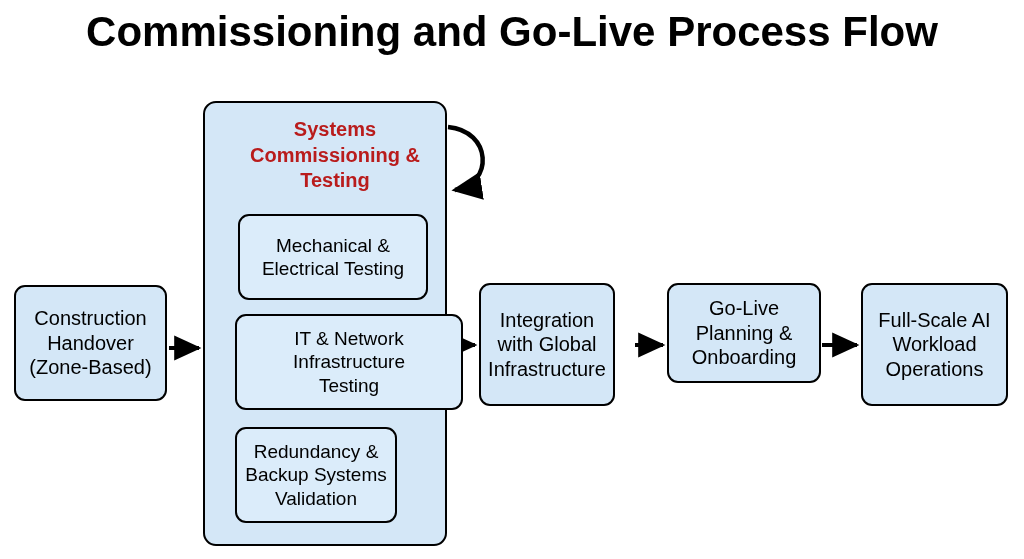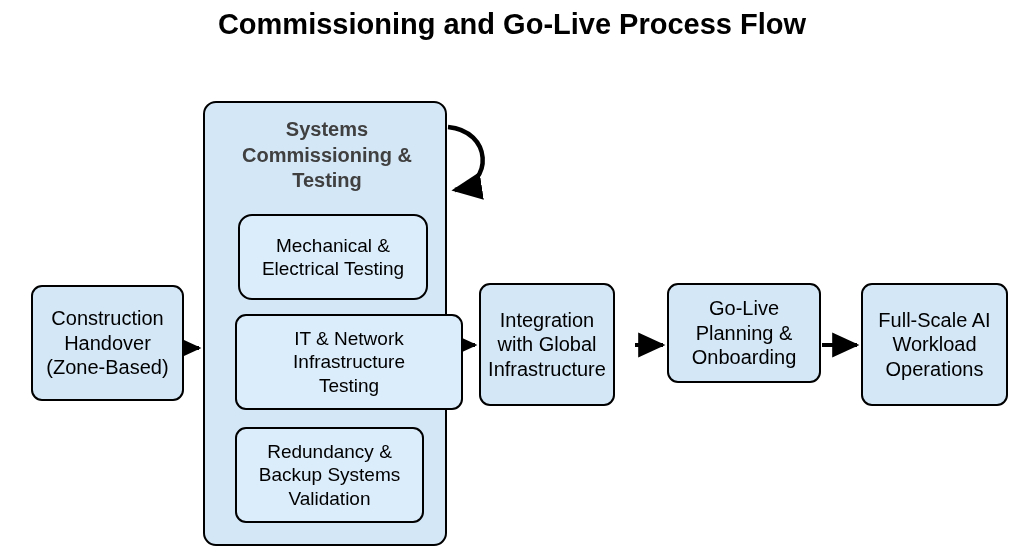--- a/index.html
+++ b/index.html
@@ -14,21 +14,21 @@
     background: #ffffff;
     font-family: "Liberation Sans", sans-serif;
     overflow: hidden;
   }
   #page-title {
     position: absolute;
     left: 0;
     top: 8px;
     width: 1024px;
     text-align: center;
-    font-size: 29px;
+    font-size: 42px;
     font-weight: bold;
     color: #000000;
     letter-spacing: 0px;
   }
   .node {
     position: absolute;
     box-sizing: border-box;
     border: 2px solid #000000;
     border-radius: 11px;
     background: #d4e7f7;
@@ -52,41 +52,41 @@
     top: 101px;
     width: 244px;
     height: 445px;
     box-sizing: border-box;
     border: 2px solid #000000;
     border-radius: 13px;
     background: #d4e7f7;
   }
   #group-systems-header {
     position: absolute;
-    left: 0;
+    left: 8px;
     top: 14px;
     width: 244px;
     text-align: center;
     font-size: 20px;
     font-weight: bold;
     line-height: 1.28;
-    color: #404040;
+    color: #b91c1c;
     white-space: pre-line;
   }
   .subnode {
     background: #dbecfa;
     border: 2px solid #000000;
     border-radius: 11px;
     font-size: 19px;
   }
   
-  #node-construction-handover { left: 14px;  top: 285px; width: 153px; height: 116px; margin-left: 17px; }
-  #sub-mechanical           { left: 33px;  top: 111px; width: 190px; height: 86px; border-radius: 14px; }
+  #node-construction-handover { left: 14px;  top: 285px; width: 153px; height: 116px; }
+  #sub-mechanical           { left: 33px;  top: 111px; width: 190px; height: 86px; }
   #sub-it-network           { left: 30px;  top: 211px; width: 228px; height: 96px; }
-  #sub-redundancy           { left: 30px;  top: 324px; width: 189px; height: 96px; }
+  #sub-redundancy           { left: 30px;  top: 324px; width: 162px; height: 96px; }
   #node-integration         { left: 479px; top: 283px; width: 136px; height: 123px; }
   #node-golive              { left: 667px; top: 283px; width: 154px; height: 100px; }
   #node-fullscale           { left: 861px; top: 283px; width: 147px; height: 123px; }
 
   #loop-label {
     position: absolute;
     left: 483px;
     top: 118px;
     width: 150px;
     text-align: center;

